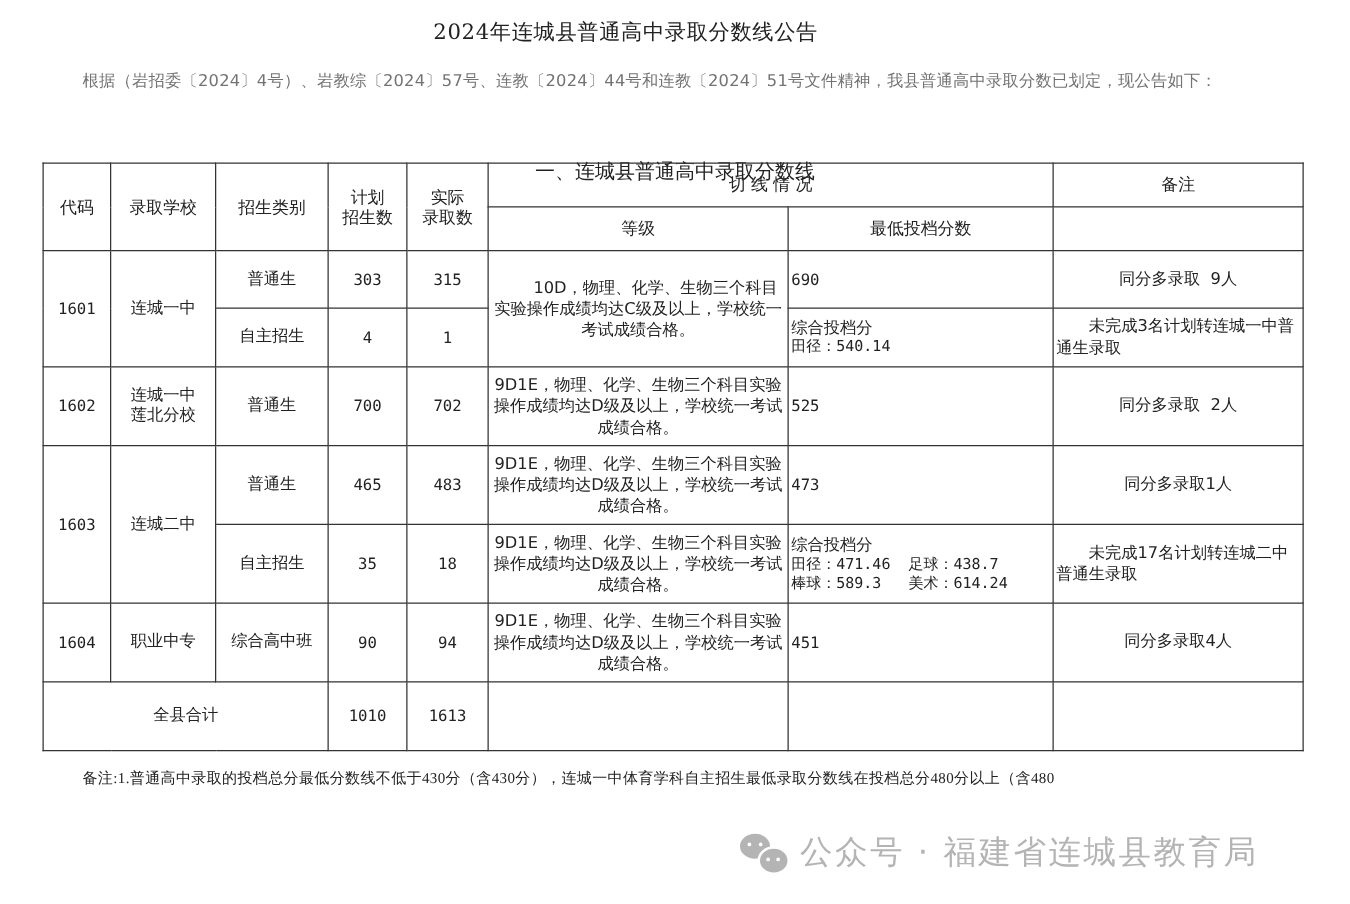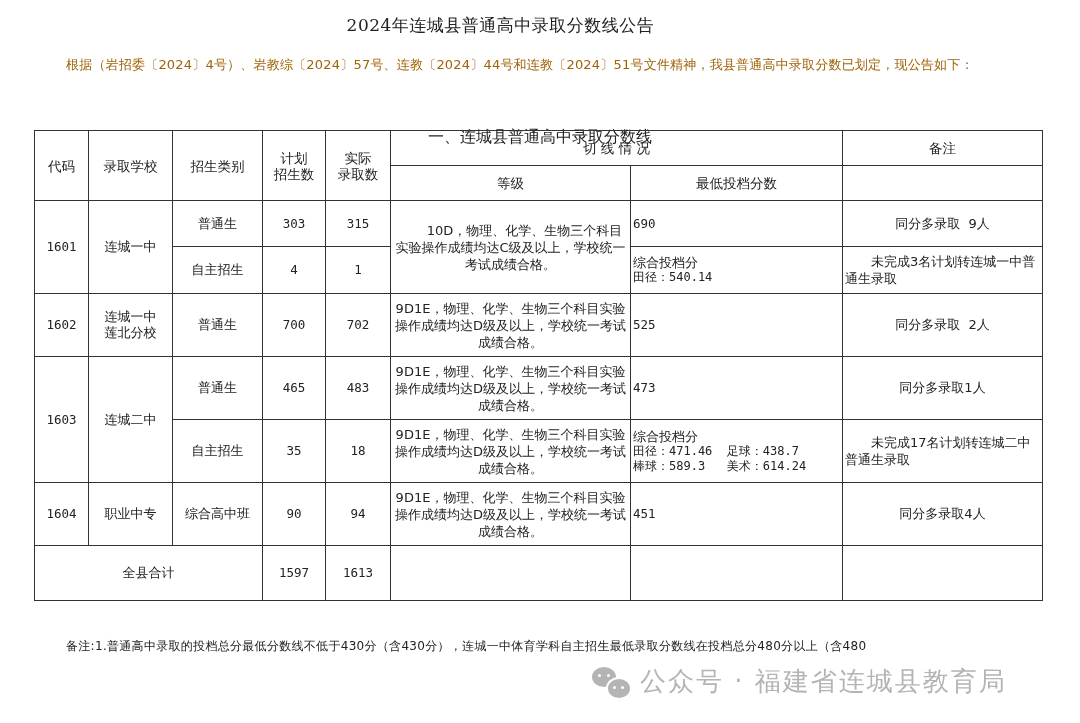--- a/index.html
+++ b/index.html
@@ -8,21 +8,21 @@
     font-family: "DejaVu Sans", "Liberation Sans", sans-serif;
     color: #1a1a1a;
   }
   .title {
     position: absolute; top: 14px; left: 0; width: 1001px;
     text-align: center; font-size: 17px; color: #222; letter-spacing: 0.5px;
     font-family: "DejaVu Serif", "Liberation Serif", serif;
   }
   .intro {
     position: absolute; top: 56px; left: 66px; width: 990px;
-    font-size: 13px; color: #a16207; white-space: nowrap; letter-spacing: 0.2px;
+    font-size: 13px; color: #737373; white-space: nowrap; letter-spacing: 0.2px;
   }
   .section-heading {
     position: absolute; top: 103px; left: 0; width: 1080px;
     text-align: center; font-size: 16px; color: #222; margin-top: 24px;
   }
   table.scores {
     position: absolute; top: 130px; left: 34px;
     border-collapse: collapse; table-layout: fixed;
     width: 1008px; font-size: 13px; color: #222;
   }
@@ -32,22 +32,22 @@
   }
   table.scores th { font-size: 13.5px; }
   .num { font-family: "DejaVu Sans Mono", "Liberation Mono", monospace; font-size: 12.5px; }
   .left { text-align: left !important; padding-left: 2px !important; }
   .grade-text { text-align: center; padding: 0 2px !important; line-height: 17px !important; font-size: 13px; }
   .grade-first { text-indent: 28px; }
   .score-block { text-align: left !important; padding-left: 2px !important; vertical-align: middle; line-height: 15px !important; }
   .score-block .mono { font-family: "DejaVu Sans Mono", "Liberation Mono", monospace; font-size: 12px; }
   .remark-indent { text-align: left !important; padding-left: 2px !important; text-indent: 26px; line-height: 17px !important; }
   .notes {
-    position: absolute; top: 638px; left: 36px; width: 1010px;
-    font-size: 12px; line-height: 17px; color: #222; letter-spacing: 0.3px;
+    position: absolute; top: 614px; left: 36px; width: 1010px;
+    font-size: 12px; line-height: 17px; color: #222; letter-spacing: 0.3px; font-family: Liberation Serif, serif;
   }
   .notes .first { text-indent: 30px; }
   .watermark {
     position: absolute; top: 664px; left: 590px;
     font-size: 26px; color: #b4b4b4; letter-spacing: 2px; white-space: nowrap;
     display: flex; align-items: center;
   }
   .wechat-icon { width: 42px; height: 34px; position: relative; margin-right: 8px; }
   .wechat-icon .b1 { position: absolute; left: 2px; top: 2px; width: 24px; height: 20px; border-radius: 50%; background: #b4b4b4; }
   .wechat-icon .b2 { position: absolute; left: 16px; top: 12px; width: 22px; height: 19px; border-radius: 50%; background: #b4b4b4; border: 2px solid #fff; }
@@ -150,21 +150,21 @@
       <td>综合高中班</td>
       <td class="num">90</td>
       <td class="num">94</td>
       <td class="grade-text">9D1E，物理、化学、生物三个科目实验操作成绩均达D级及以上，学校统一考试成绩合格。</td>
       <td class="left num">451</td>
       <td>同分多录取4人</td>
     </tr>
 
     <tr style="height:55px">
       <td colspan="3">全县合计</td>
-      <td class="num">1597</td>
+      <td class="num">1010</td>
       <td class="num">1613</td>
       <td></td>
       <td></td>
       <td></td>
     </tr>
   </tbody>
 </table>
 
 <div class="notes">
   <div class="first">备注:1.普通高中录取的投档总分最低分数线不低于430分（含430分），连城一中体育学科自主招生最低录取分数线在投档总分480分以上（含480</div>

